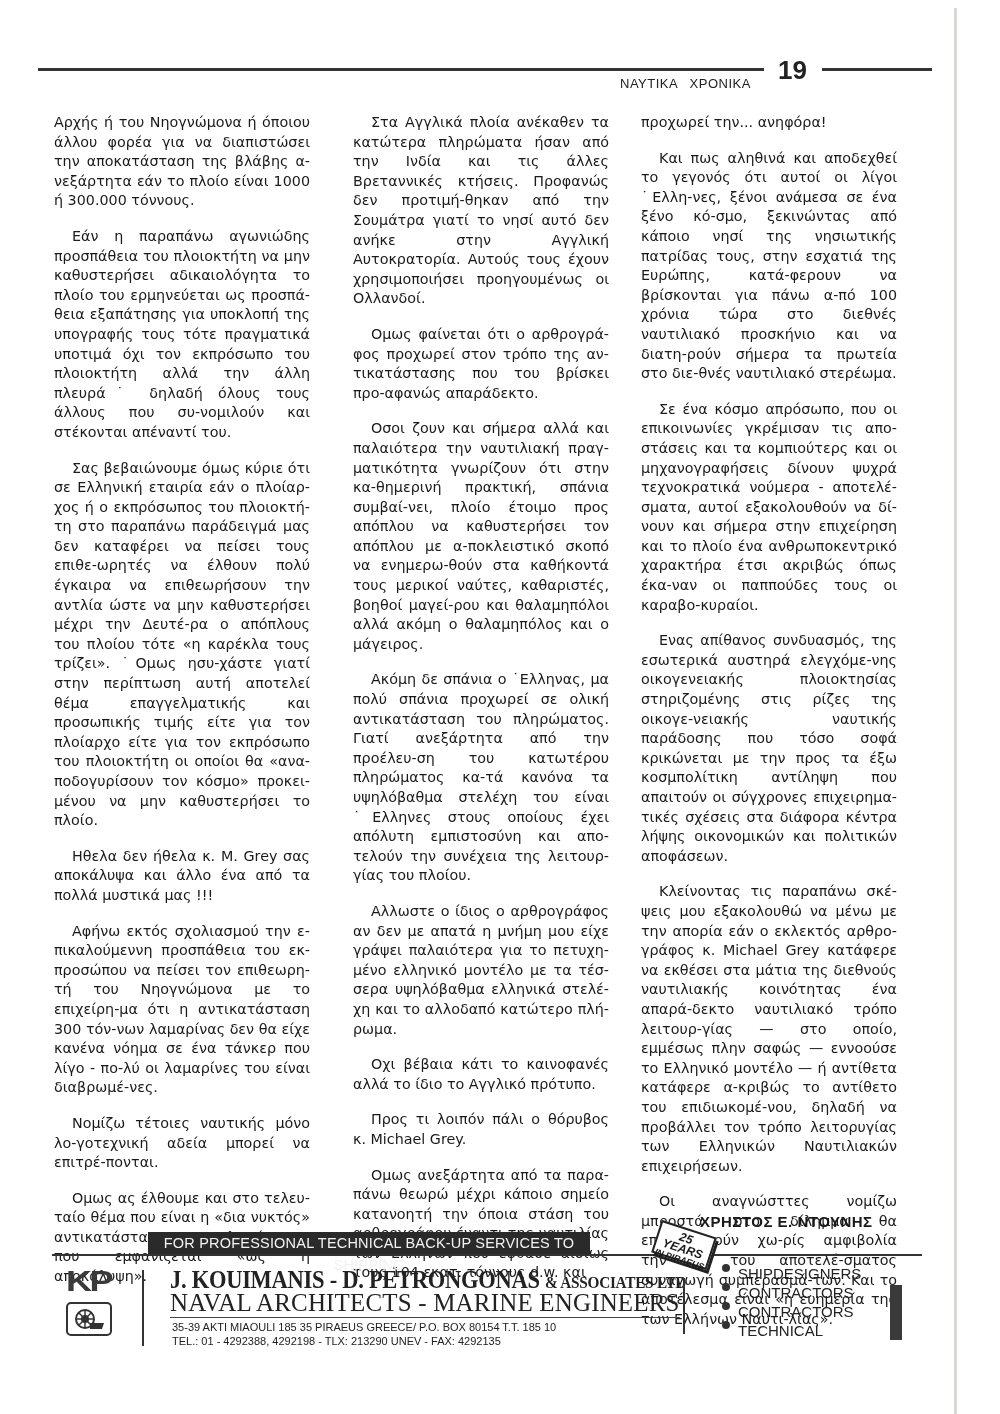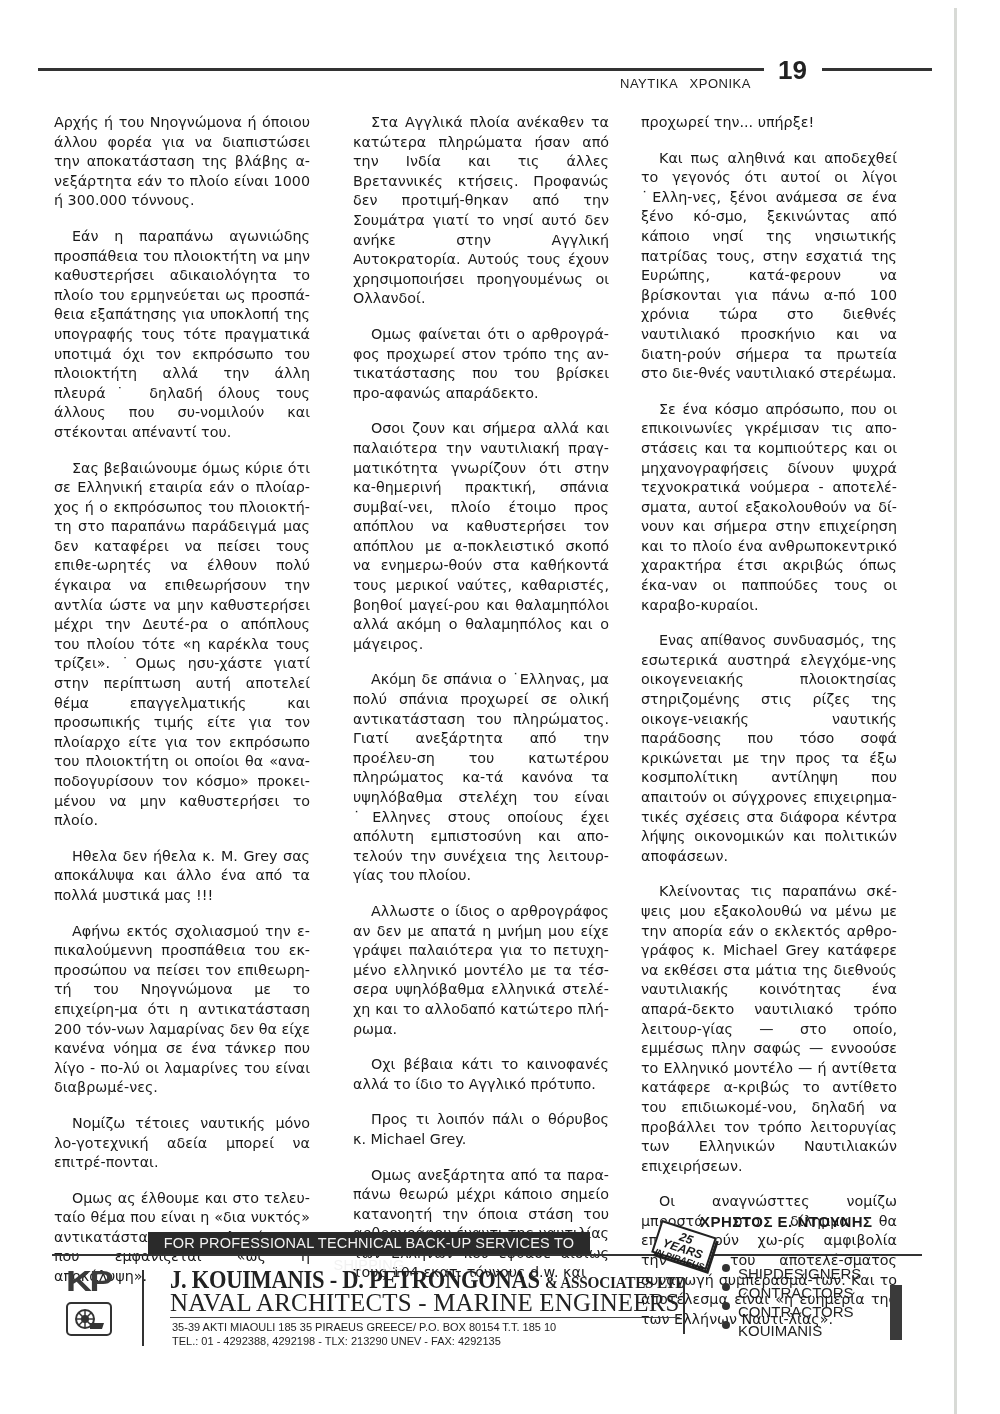--- a/index.html
+++ b/index.html
@@ -58,36 +58,36 @@
 <div class="top-rule"></div>
 <div class="page-number">19</div>
 <div class="top-rule-right"></div>
 <div class="journal-title">ΝΑΥΤΙΚΑ ΧΡΟΝΙΚΑ</div>
 
 <div class="col" id="col1">
     <p class="noindent">Αρχής ή του Νηογνώμονα ή όποιου άλλου φορέα για να διαπιστώσει την αποκατάσταση της βλάβης α-νεξάρτητα εάν το πλοίο είναι 1000 ή 300.000 τόννους.</p>
     <p>Εάν η παραπάνω αγωνιώδης προσπάθεια του πλοιοκτήτη να μην καθυστερήσει αδικαιολόγητα το πλοίο του ερμηνεύεται ως προσπά-θεια εξαπάτησης για υποκλοπή της υπογραφής τους τότε πραγματικά υποτιμά όχι τον εκπρόσωπο του πλοιοκτήτη αλλά την άλλη πλευρά˙ δηλαδή όλους τους άλλους που συ-νομιλούν και στέκονται απέναντί του.</p>
     <p>Σας βεβαιώνουμε όμως κύριε ότι σε Ελληνική εταιρία εάν ο πλοίαρ-χος ή ο εκπρόσωπος του πλοιοκτή-τη στο παραπάνω παράδειγμά μας δεν καταφέρει να πείσει τους επιθε-ωρητές να έλθουν πολύ έγκαιρα να επιθεωρήσουν την αντλία ώστε να μην καθυστερήσει μέχρι την Δευτέ-ρα ο απόπλους του πλοίου τότε «η καρέκλα τους τρίζει». ˙Ομως ησυ-χάστε γιατί στην περίπτωση αυτή αποτελεί θέμα επαγγελματικής και προσωπικής τιμής είτε για τον πλοίαρχο είτε για τον εκπρόσωπο του πλοιοκτήτη οι οποίοι θα «ανα-ποδογυρίσουν τον κόσμο» προκει-μένου να μην καθυστερήσει το πλοίο.</p>
     <p>Ηθελα δεν ήθελα κ. M. Grey σας αποκάλυψα και άλλο ένα από τα πολλά μυστικά μας !!!</p>
-    <p>Αφήνω εκτός σχολιασμού την ε-πικαλούμεννη προσπάθεια του εκ-προσώπου να πείσει τον επιθεωρη-τή του Νηογνώμονα με το επιχείρη-μα ότι η αντικατάσταση 200 τόν-νων λαμαρίνας δεν θα είχε κανένα νόημα σε ένα τάνκερ που λίγο - πο-λύ οι λαμαρίνες του είναι διαβρωμέ-νες.</p>
+    <p>Αφήνω εκτός σχολιασμού την ε-πικαλούμεννη προσπάθεια του εκ-προσώπου να πείσει τον επιθεωρη-τή του Νηογνώμονα με το επιχείρη-μα ότι η αντικατάσταση 300 τόν-νων λαμαρίνας δεν θα είχε κανένα νόημα σε ένα τάνκερ που λίγο - πο-λύ οι λαμαρίνες του είναι διαβρωμέ-νες.</p>
     <p>Νομίζω τέτοιες ναυτικής μόνο λο-γοτεχνική αδεία μπορεί να επιτρέ-πονται.</p>
     <p>Ομως ας έλθουμε και στο τελευ-ταίο θέμα που είναι η «δια νυκτός» αντικατάσταση του πληρώματος που εμφανίζεται «ως η αποκάλυψη».</p>
   </div>
 <div class="col" id="col2">
     <p>Στα Αγγλικά πλοία ανέκαθεν τα κατώτερα πληρώματα ήσαν από την Ινδία και τις άλλες Βρεταννικές κτήσεις. Προφανώς δεν προτιμή-θηκαν από την Σουμάτρα γιατί το νησί αυτό δεν ανήκε στην Αγγλική Αυτοκρατορία. Αυτούς τους έχουν χρησιμοποιήσει προηγουμένως οι Ολλανδοί.</p>
     <p>Ομως φαίνεται ότι ο αρθρογρά-φος προχωρεί στον τρόπο της αν-τικατάστασης που του βρίσκει προ-αφανώς απαράδεκτο.</p>
     <p>Οσοι ζουν και σήμερα αλλά και παλαιότερα την ναυτιλιακή πραγ-ματικότητα γνωρίζουν ότι στην κα-θημερινή πρακτική, σπάνια συμβαί-νει, πλοίο έτοιμο προς απόπλου να καθυστερήσει τον απόπλου με α-ποκλειστικό σκοπό να ενημερω-θούν στα καθήκοντά τους μερικοί ναύτες, καθαριστές, βοηθοί μαγεί-ρου και θαλαμηπόλοι αλλά ακόμη ο θαλαμηπόλος και ο μάγειρος.</p>
     <p>Ακόμη δε σπάνια ο ˙Ελληνας, μα πολύ σπάνια προχωρεί σε ολική αντικατάσταση του πληρώματος. Γιατί ανεξάρτητα από την προέλευ-ση του κατωτέρου πληρώματος κα-τά κανόνα τα υψηλόβαθμα στελέχη του είναι ˙Ελληνες στους οποίους έχει απόλυτη εμπιστοσύνη και απο-τελούν την συνέχεια της λειτουρ-γίας του πλοίου.</p>
     <p>Αλλωστε ο ίδιος ο αρθρογράφος αν δεν με απατά η μνήμη μου είχε γράψει παλαιότερα για το πετυχη-μένο ελληνικό μοντέλο με τα τέσ-σερα υψηλόβαθμα ελληνικά στελέ-χη και το αλλοδαπό κατώτερο πλή-ρωμα.</p>
     <p>Οχι βέβαια κάτι το καινοφανές αλλά το ίδιο το Αγγλικό πρότυπο.</p>
     <p>Προς τι λοιπόν πάλι ο θόρυβος κ. Michael Grey.</p>
     <p>Ομως ανεξάρτητα από τα παρα-πάνω θεωρώ μέχρι κάποιο σημείο κατανοητή την όποια στάση του αρθρογράφου έναντι της ναυτιλίας των Ελλήνων που έφθασε αισίως τους 104 εκατ. τόννους d.w. και</p>
   </div>
 <div class="col" id="col3">
-    <p class="noindent">προχωρεί την... υπήρξε!</p>
+    <p class="noindent">προχωρεί την... ανηφόρα!</p>
     <p>Και πως αληθινά και αποδεχθεί το γεγονός ότι αυτοί οι λίγοι ˙Ελλη-νες, ξένοι ανάμεσα σε ένα ξένο κό-σμο, ξεκινώντας από κάποιο νησί της νησιωτικής πατρίδας τους, στην εσχατιά της Ευρώπης, κατά-φερουν να βρίσκονται για πάνω α-πό 100 χρόνια τώρα στο διεθνές ναυτιλιακό προσκήνιο και να διατη-ρούν σήμερα τα πρωτεία στο διε-θνές ναυτιλιακό στερέωμα.</p>
     <p>Σε ένα κόσμο απρόσωπο, που οι επικοινωνίες γκρέμισαν τις απο-στάσεις και τα κομπιούτερς και οι μηχανογραφήσεις δίνουν ψυχρά τεχνοκρατικά νούμερα - αποτελέ-σματα, αυτοί εξακολουθούν να δί-νουν και σήμερα στην επιχείρηση και το πλοίο ένα ανθρωποκεντρικό χαρακτήρα έτσι ακριβώς όπως έκα-ναν οι παππούδες τους οι καραβο-κυραίοι.</p>
     <p>Ενας απίθανος συνδυασμός, της εσωτερικά αυστηρά ελεγχόμε-νης οικογενειακής πλοιοκτησίας στηριζομένης στις ρίζες της οικογε-νειακής ναυτικής παράδοσης που τόσο σοφά κρικώνεται με την προς τα έξω κοσμπολίτικη αντίληψη που απαιτούν οι σύγχρονες επιχειρημα-τικές σχέσεις στα διάφορα κέντρα λήψης οικονομικών και πολιτικών αποφάσεων.</p>
     <p>Κλείνοντας τις παραπάνω σκέ-ψεις μου εξακολουθώ να μένω με την απορία εάν ο εκλεκτός αρθρο-γράφος κ. Michael Grey κατάφερε να εκθέσει στα μάτια της διεθνούς ναυτιλιακής κοινότητας ένα απαρά-δεκτο ναυτιλιακό τρόπο λειτουρ-γίας — στο οποίο, εμμέσως πλην σαφώς — εννοούσε το Ελληνικό μοντέλο — ή αντίθετα κατάφερε α-κριβώς το αντίθετο του επιδιωκομέ-νου, δηλαδή να προβάλλει τον τρόπο λειτορυγίας των Ελληνικών Ναυτιλιακών επιχειρήσεων.</p>
     <p>Οι αναγνώσττες νομίζω μπροστά στο δίλημμα θα επικαλεστούν χω-ρίς αμφιβολία την εκ του αποτελέ-σματος συναγωγή συμπερασμά-των. Και το αποτέλεσμα είναι «η ευημερία της των Ελλήνων Ναυτι-λίας».</p>
   </div>
 
 <div class="author">ΧΡΗΣΤΟΣ Ε. ΝΤΟΥΝΗΣ</div>
 
 <div class="ad-banner">FOR PROFESSIONAL TECHNICAL BACK-UP SERVICES TO SHIPPING</div>
@@ -134,15 +134,15 @@
   <li>
       <span class="dot"></span>
       <span>CONTRACTORS</span>
     </li>
   <li>
       <span class="dot"></span>
       <span>CONTRACTORS</span>
     </li>
   <li>
       <span class="dot"></span>
-      <span>KOUIMANIS</span>
+      <span>TECHNICAL</span>
     </li>
 </ul>
 
 </body></html>

